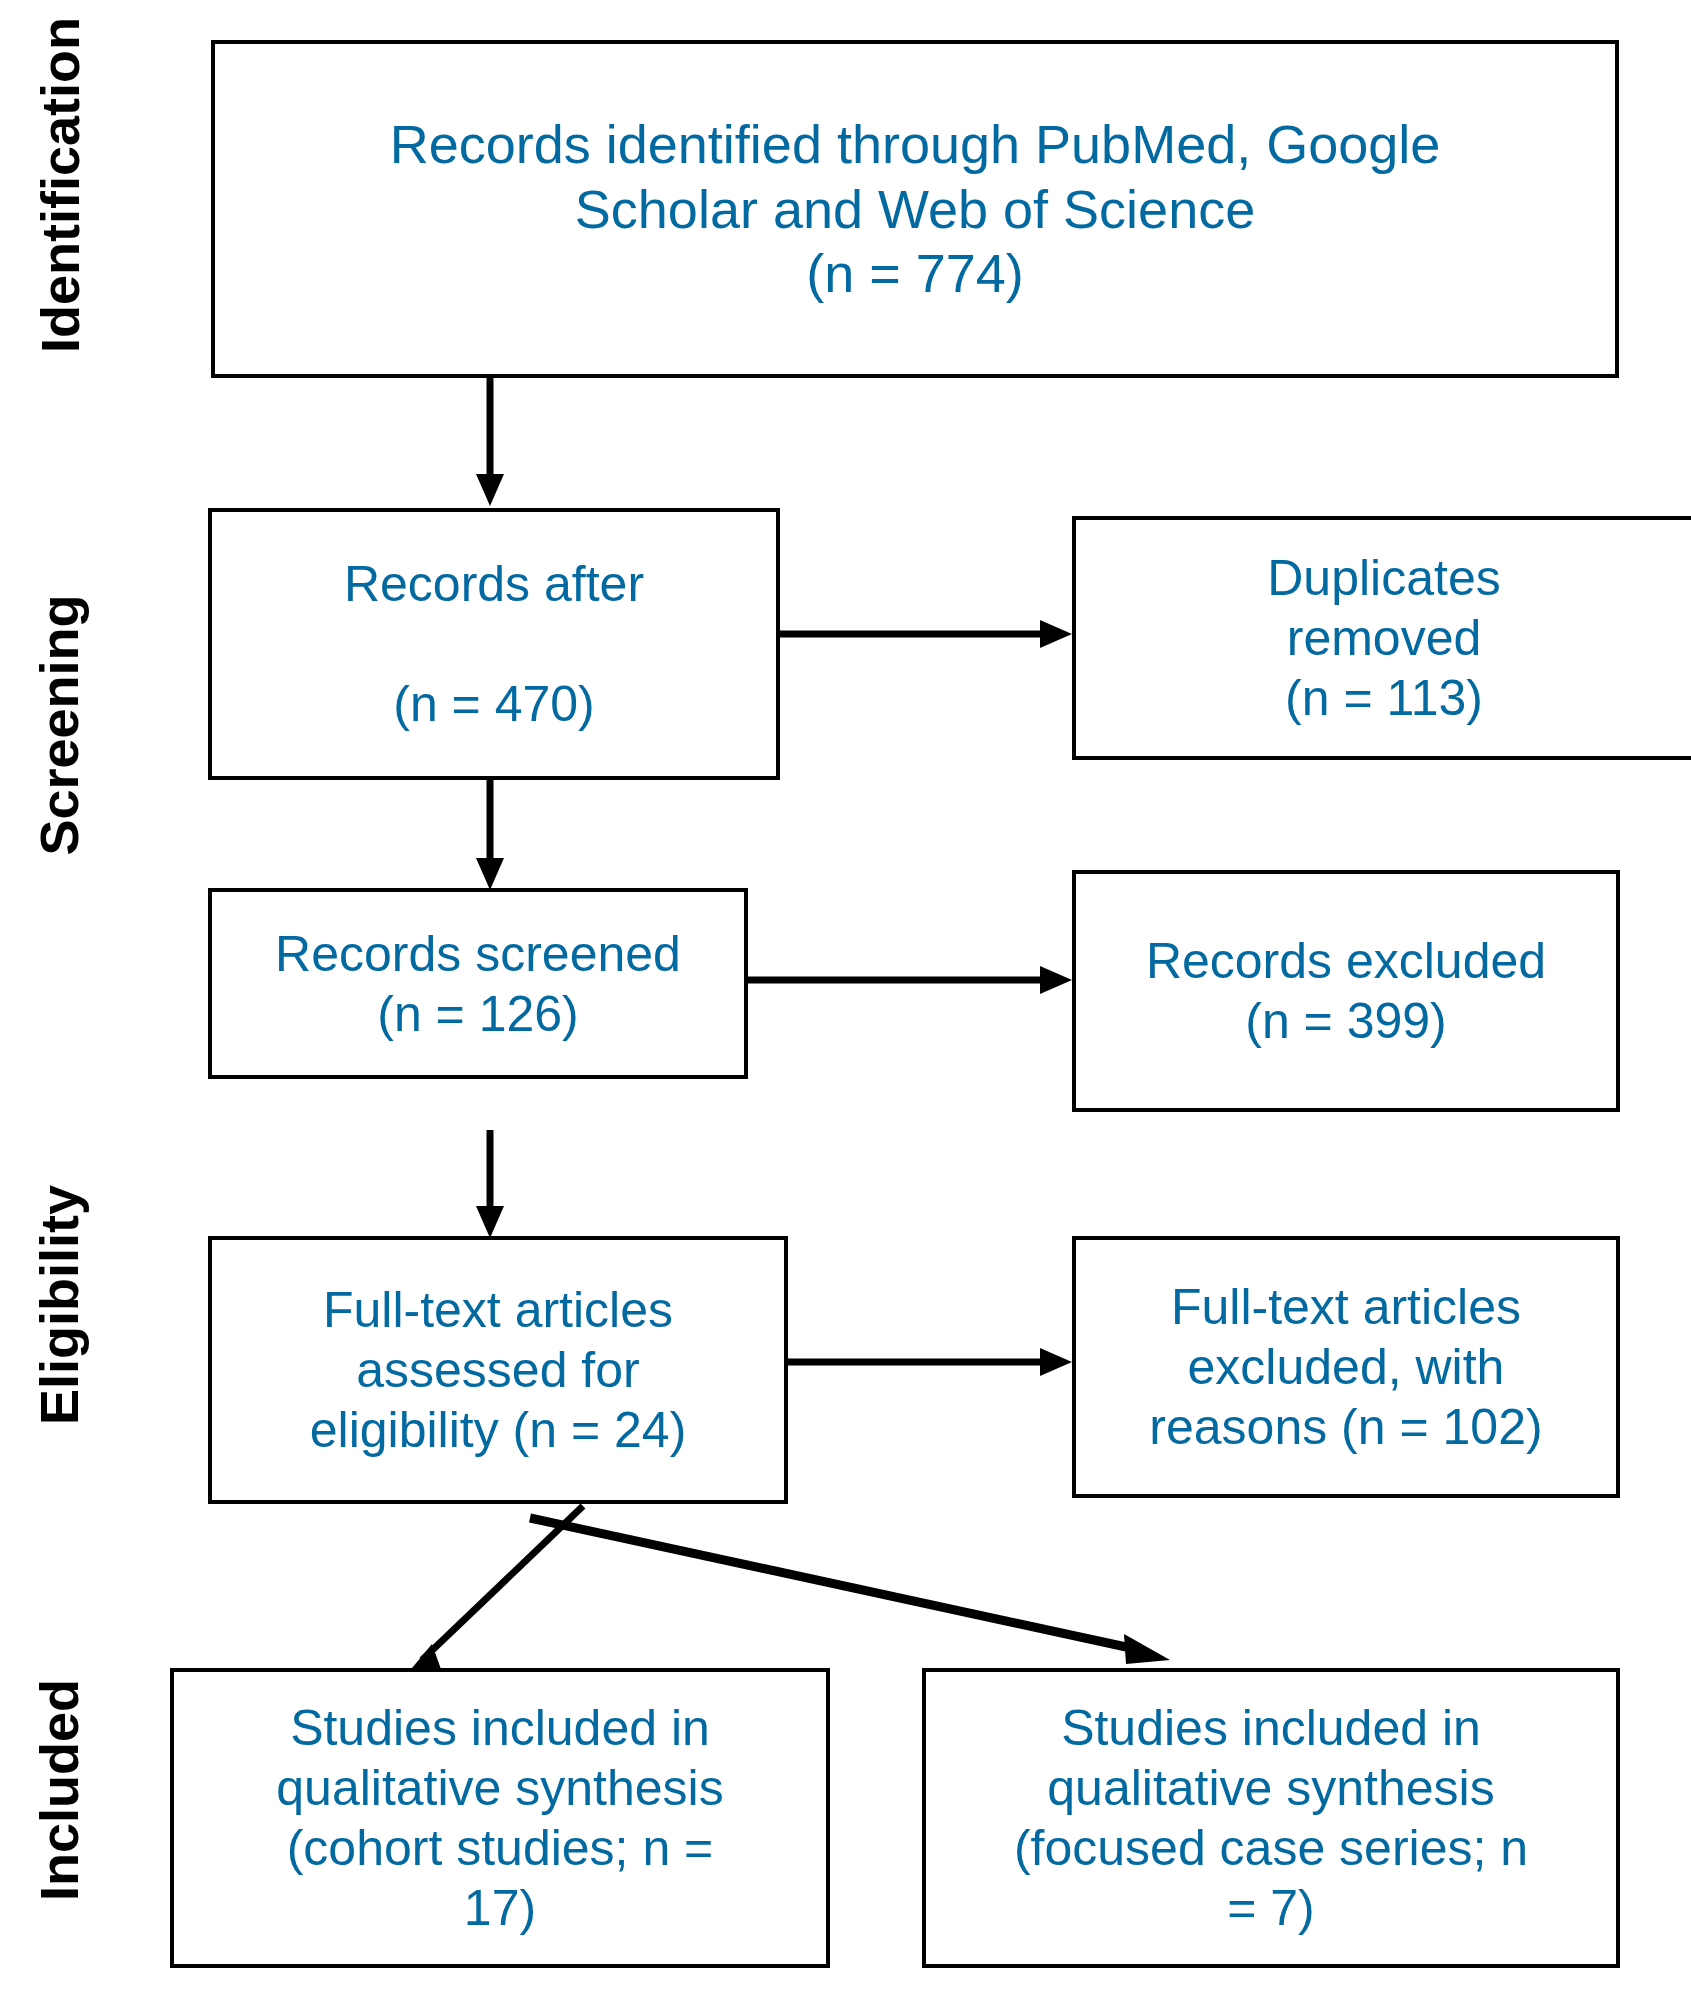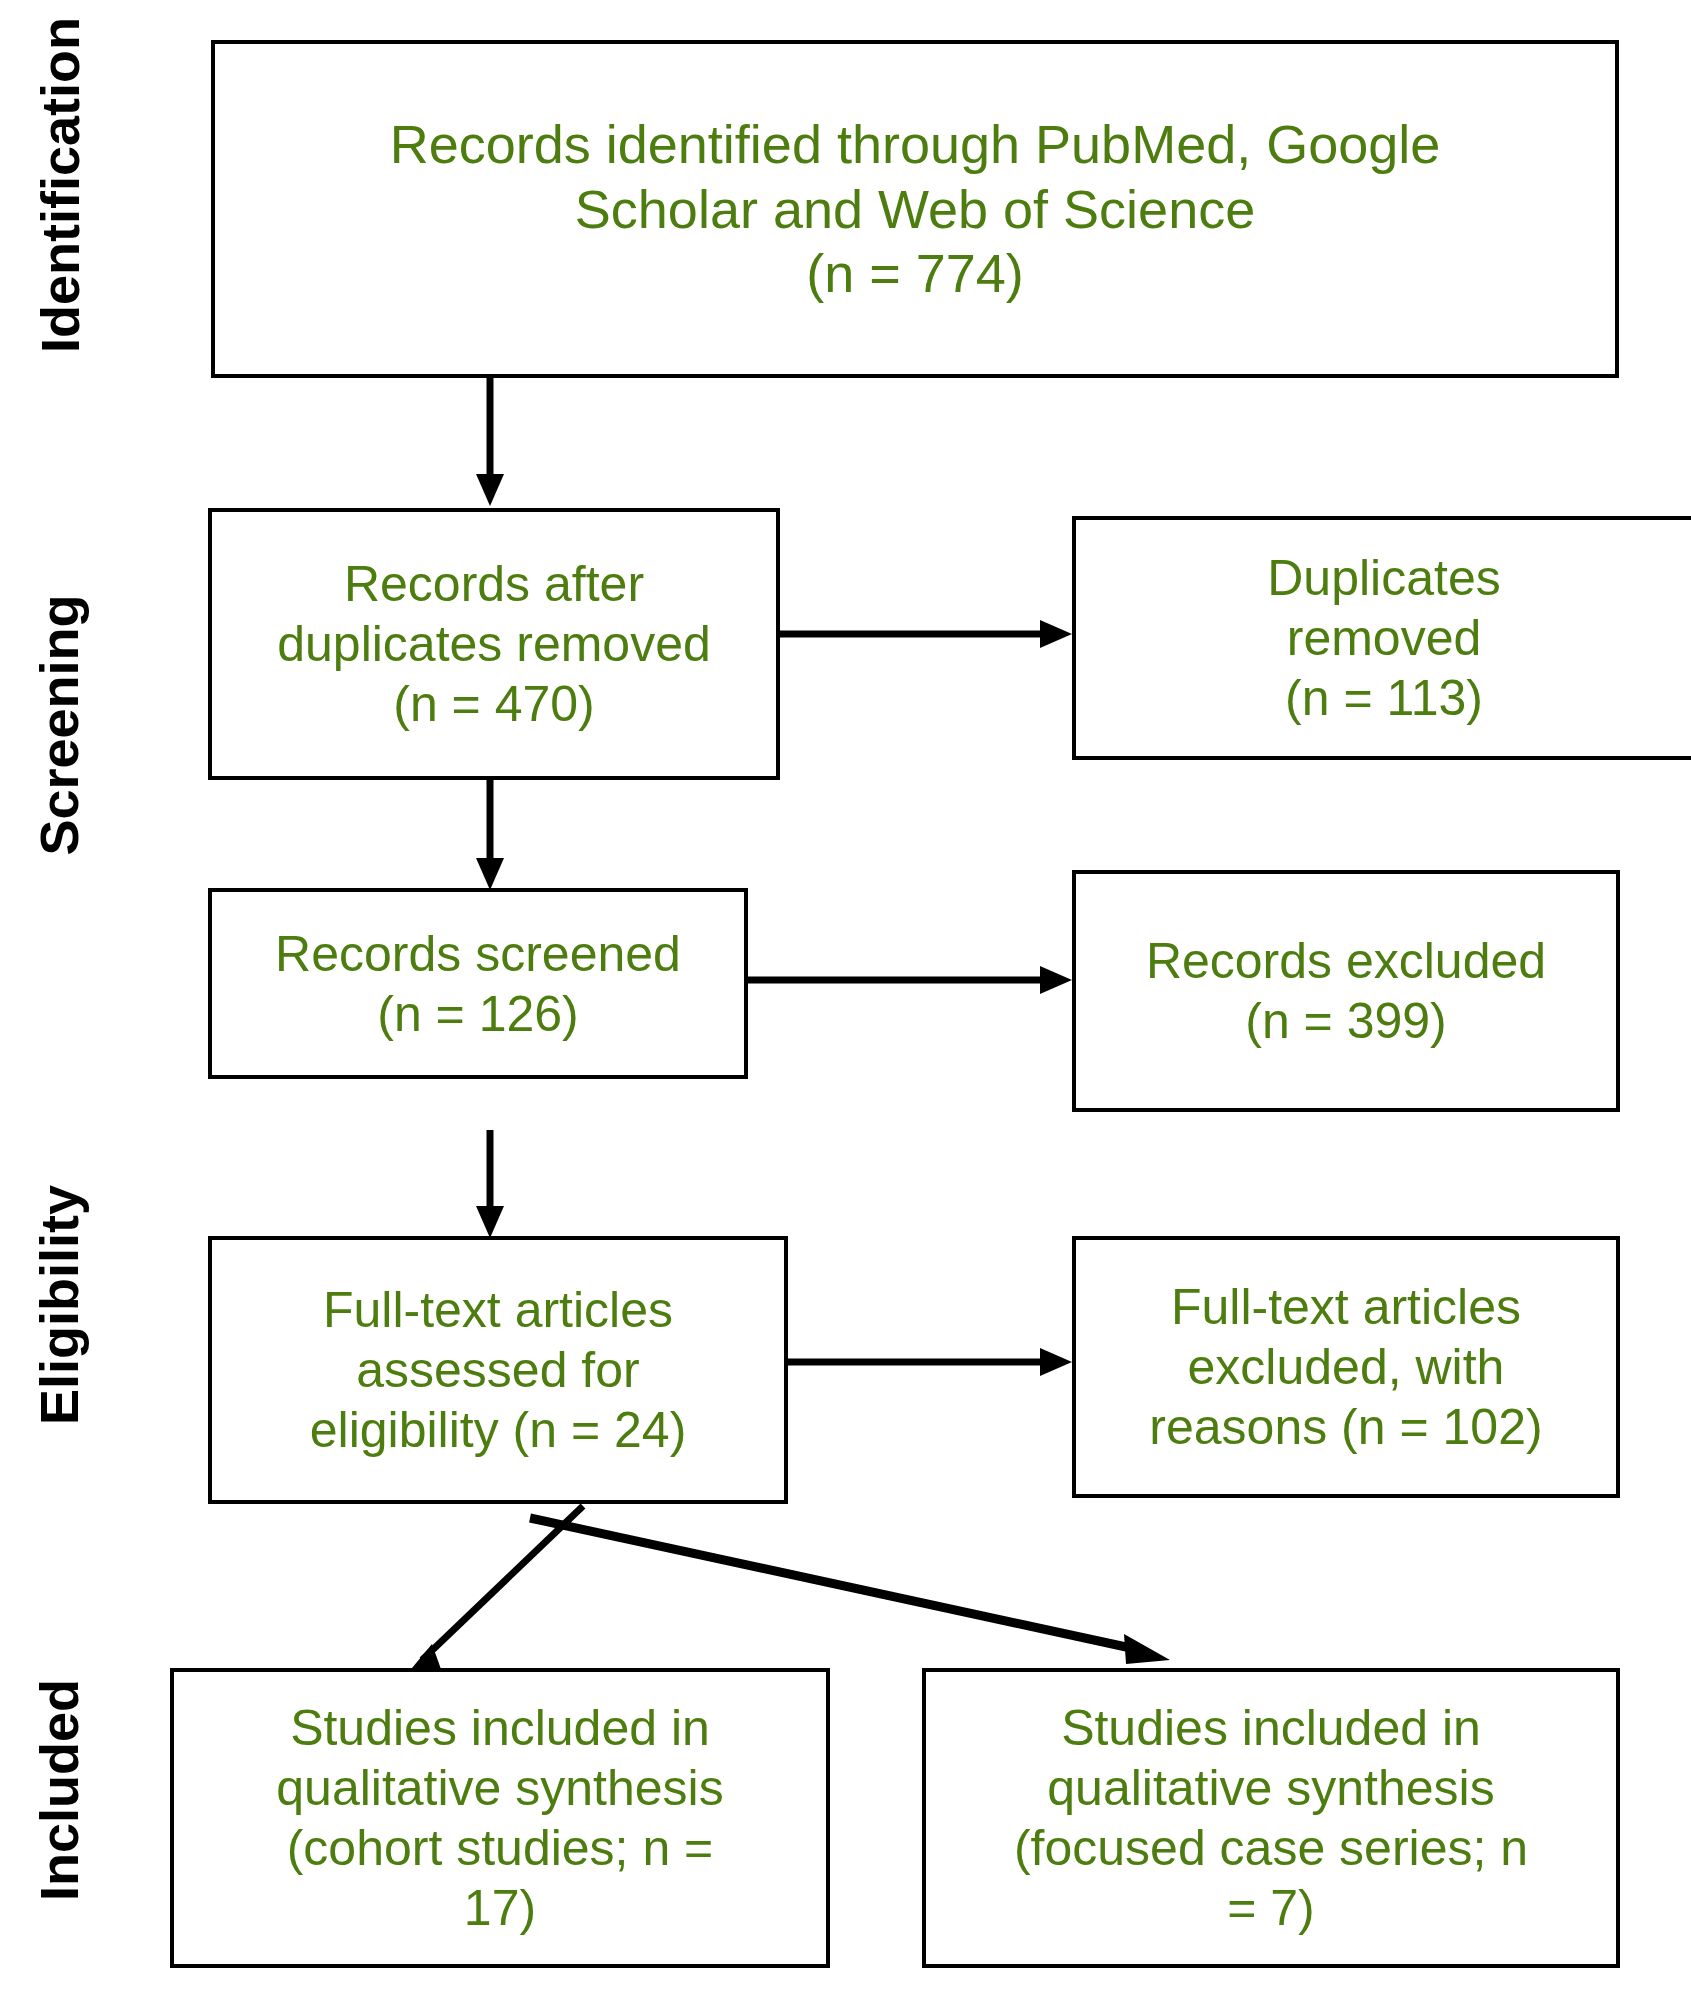--- a/index.html
+++ b/index.html
@@ -40,21 +40,21 @@
     box-sizing: border-box;
     border: 4px solid #000000;
     background: #ffffff;
     display: flex;
     align-items: center;
     justify-content: center;
     text-align: center;
     padding: 6px 20px;
     line-height: 1.20;
     font-size: 47px;
-    color: #4d7c0f;
+    color: #0369a1;
   }
   .box .box-text { display: block; width: 100%; }
 
   
   .connector {
     position: absolute;
     pointer-events: none;
   }
   .connector svg { display: block; overflow: visible; }
 </style>
@@ -90,21 +90,21 @@
   <div class="connector" style="left:470px; top:378px; width:40px; height:130px;">
     <svg width="40" height="130" viewBox="0 0 40 130">
       <line x1="20" y1="0" x2="20" y2="108" stroke="#000" stroke-width="7"></line>
       <polygon points="20,128 6,96 34,96" fill="#000"></polygon>
     </svg>
   </div>
 
   <div class="box" style="left:208px; top:508px; width:572px; height:272px; font-size:50px;">
     <span class="box-text">
       <span>Records after</span><br>
-      <span>duplicates removed</span><br>
+      <br>
       <span>(n = 470)</span>
     </span>
   </div>
 
   <div class="box" style="left:1072px; top:516px; width:624px; height:244px; font-size:50px;">
     <span class="box-text">
       <span>Duplicates</span><br>
       <span>removed</span><br>
       <span>(n = 113)</span>
     </span>

